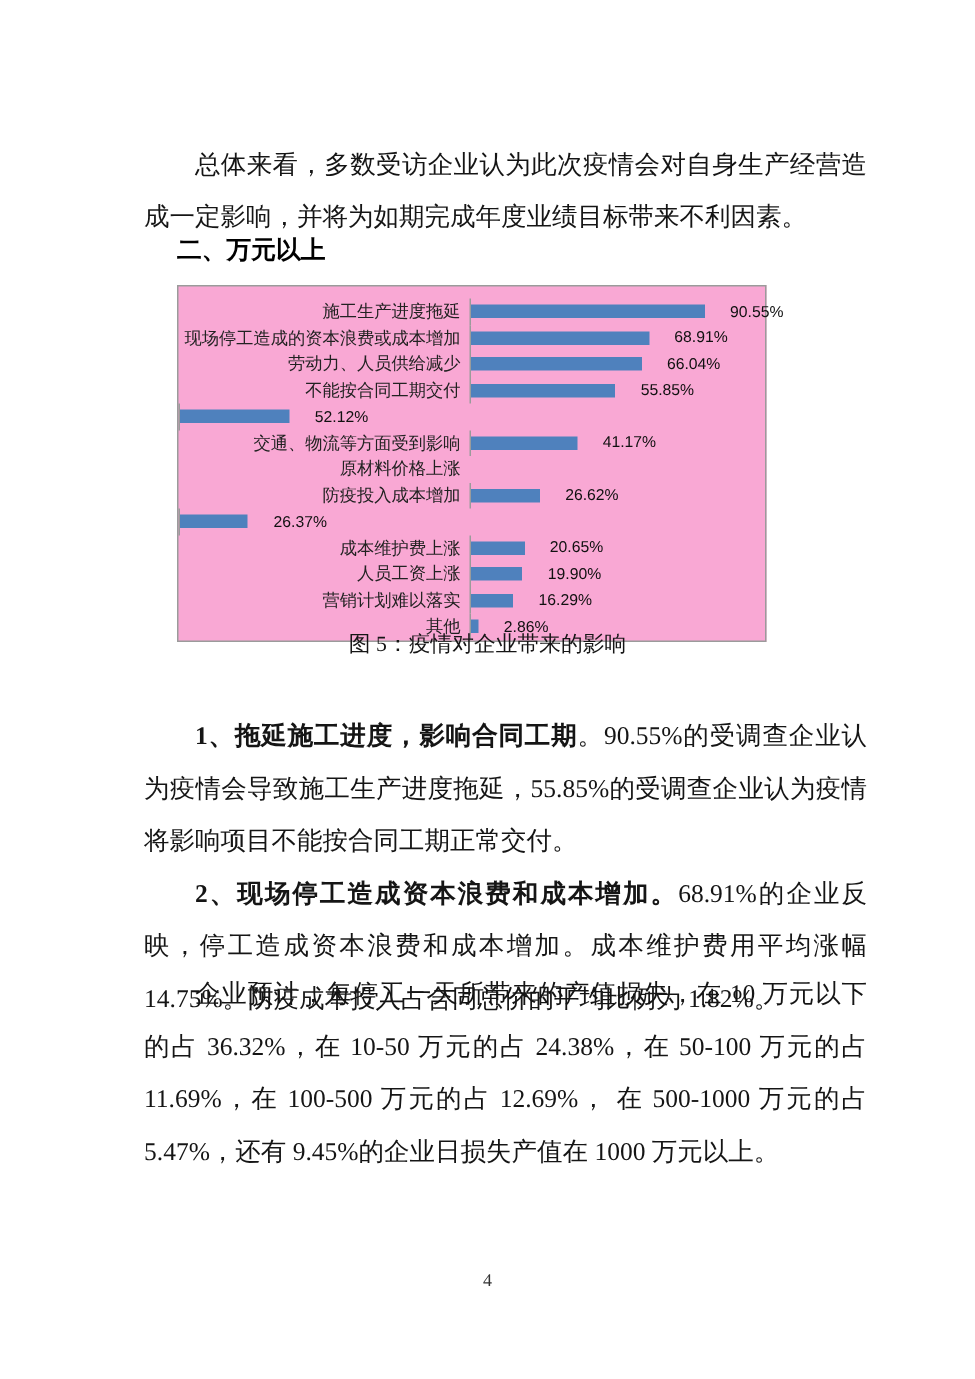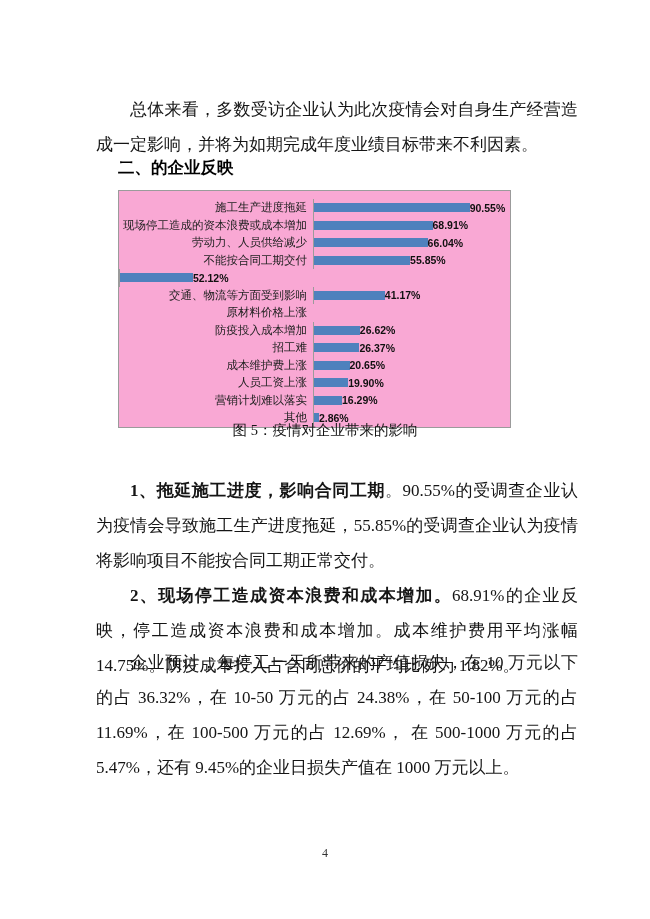--- a/index.html
+++ b/index.html
@@ -29,21 +29,21 @@
   .chart-cat {
     flex:0 0 188px; width:188px; text-align:right; padding-right:6px;
     font-size:11.5px; color:#222; white-space:nowrap; overflow:visible;
   }
   .chart-plot {
     flex:1; display:flex; align-items:center; height:100%;
     border-left:1px solid #9b9b9b;
   }
   .chart-bar { height:9px; flex:0 0 auto; }
   .chart-val {
-    margin-left:0; font-size:10.5px; font-weight:bold; color:#101010;
+    margin-left:17px; font-size:10.5px; font-weight:normal; color:#101010;
     white-space:nowrap;
     text-align:center;
   }
   .caption {
     position:absolute; left:84px; top:419px; width:482px; margin:0;
     text-align:center; font-size:14.5px; line-height:22px;
   }
   .page-num {
     position:absolute; left:0; top:846px; width:100%; margin:0;
     text-align:center; font-size:12px; color:#333;
@@ -51,21 +51,21 @@
 </style>
 </head>
 <body>
 
 <div class="page">
 
   <p class="para indent" style="top:80px;">
     <span>总体来看，多数受访企业认为此次疫情会对自身生产经营造成一定影响，并将为如期完成年度业绩目标带来不利因素。</span>
   </p>
 
-  <h2 class="heading">二、的企业反映</h2>
+  <h2 class="heading">二、万元以上</h2>
 
   <div class="chart-box">
     <div>
         <div class="chart-row">
           <span class="chart-cat">施工生产进度拖延</span>
           <div class="chart-plot">
             <div class="chart-bar" style="width: 155.7px; background: rgb(79, 129, 189);"></div>
             <span class="chart-val">90.55%</span>
           </div>
         </div>
@@ -107,21 +107,20 @@
           <span class="chart-cat">原材料价格上涨</span>
         </div>
         <div class="chart-row">
           <span class="chart-cat">防疫投入成本增加</span>
           <div class="chart-plot">
             <div class="chart-bar" style="width: 45.8px; background: rgb(79, 129, 189);"></div>
             <span class="chart-val">26.62%</span>
           </div>
         </div>
         <div class="chart-row">
-          <span class="chart-cat">招工难</span>
           <div class="chart-plot">
             <div class="chart-bar" style="width: 45.4px; background: rgb(79, 129, 189);"></div>
             <span class="chart-val">26.37%</span>
           </div>
         </div>
         <div class="chart-row">
           <span class="chart-cat">成本维护费上涨</span>
           <div class="chart-plot">
             <div class="chart-bar" style="width: 35.5px; background: rgb(79, 129, 189);"></div>
             <span class="chart-val">20.65%</span>

